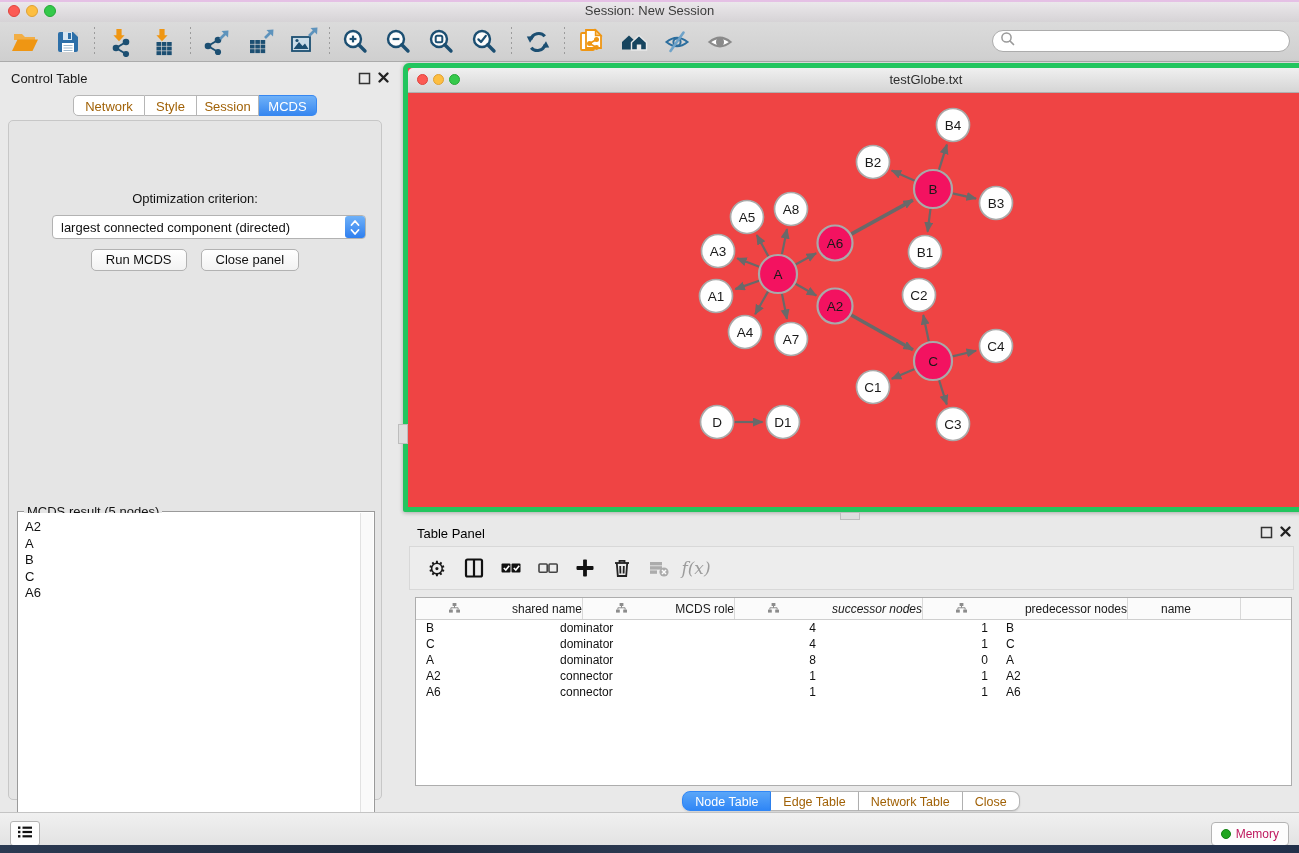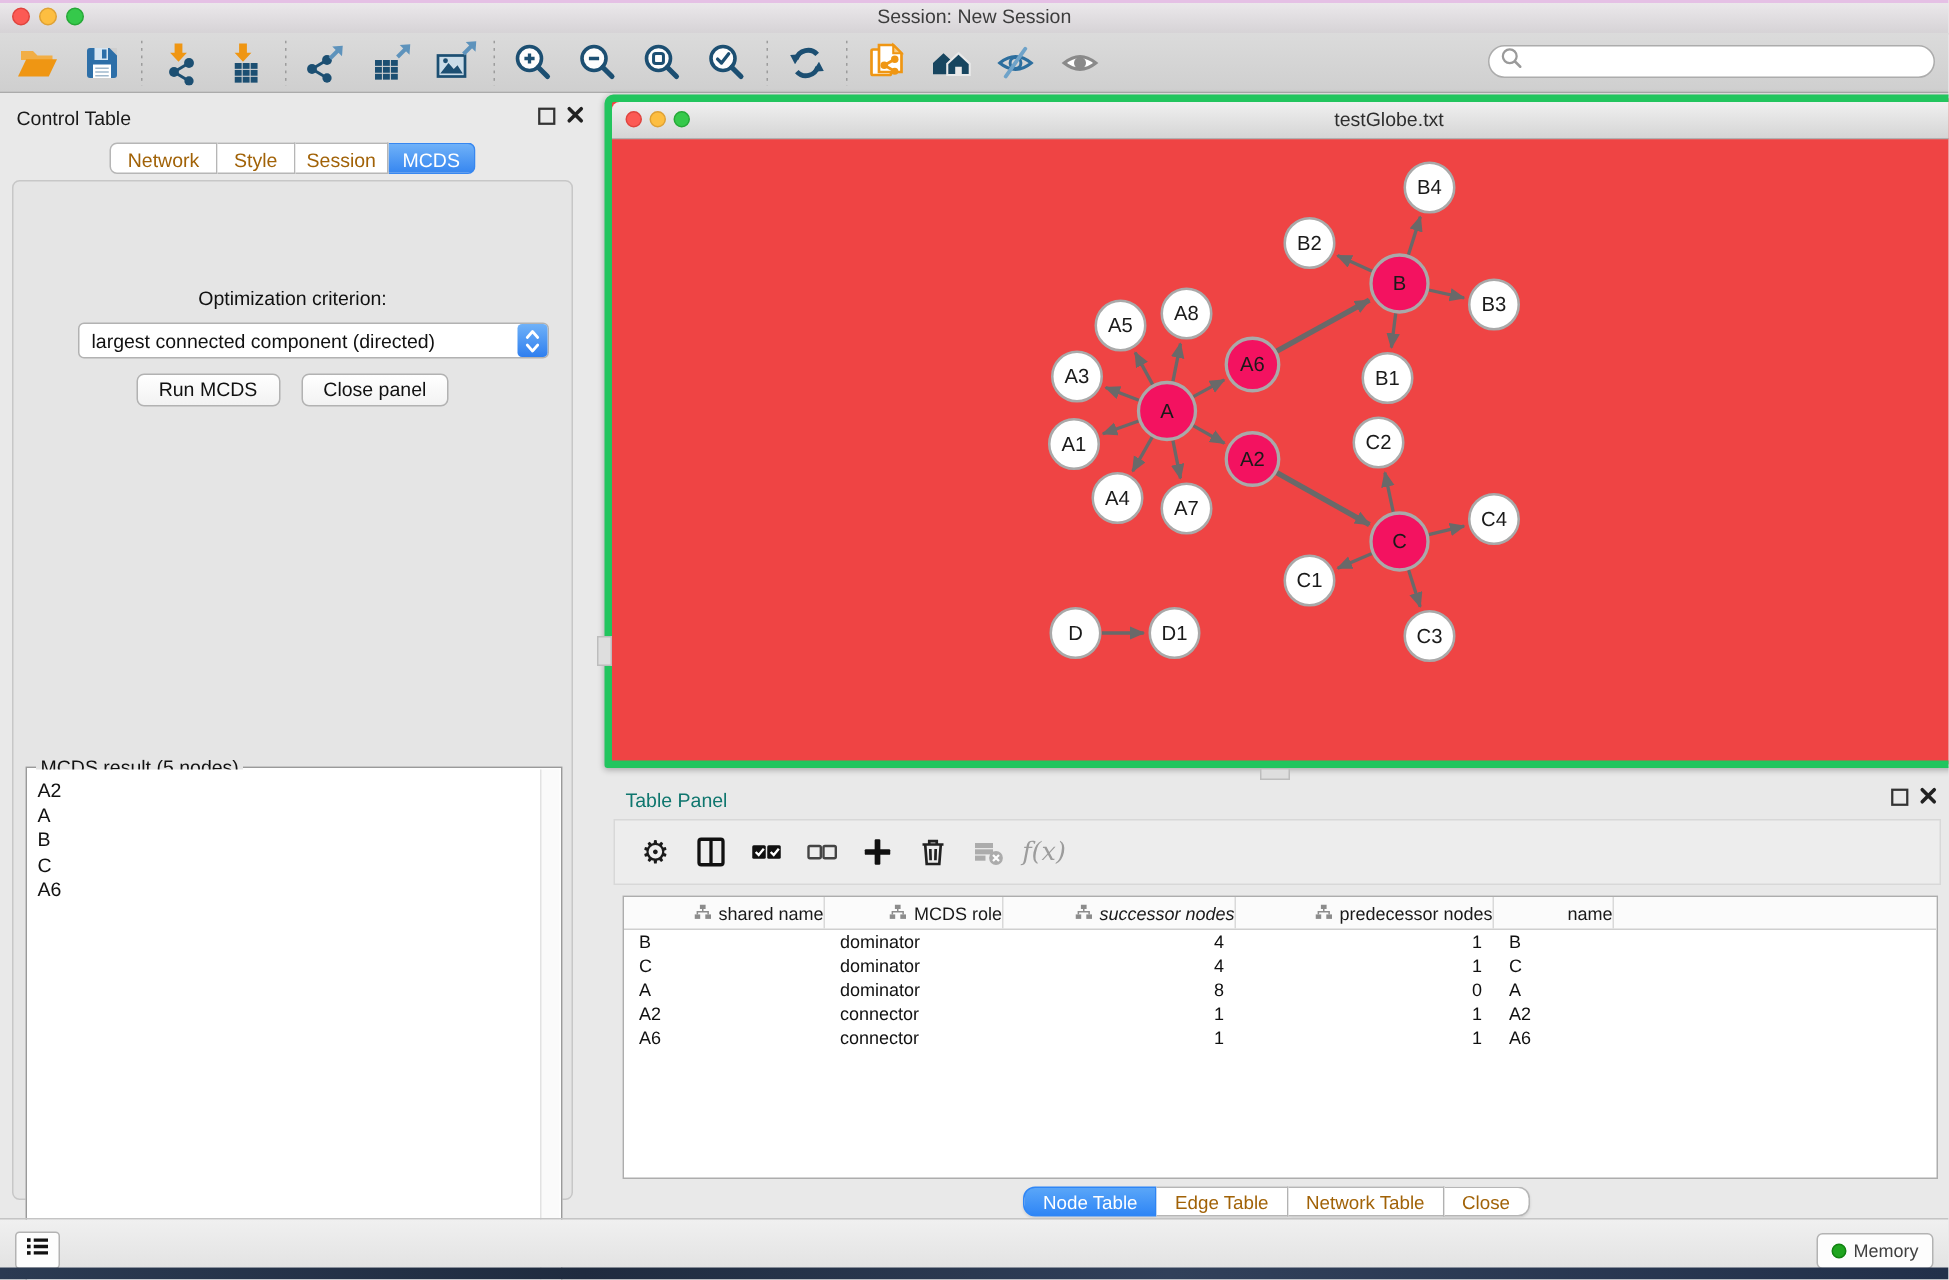--- a/index.html
+++ b/index.html
@@ -54,44 +54,44 @@
   .net-lights{position:absolute;left:9px;top:6px;display:flex;gap:5px;}
   .net-title{position:absolute;left:0;right:0;top:4px;text-align:center;font-size:13px;color:#2E2E2E;}
   .net-canvas{position:absolute;left:1px;top:25px;}
   .resize-grip{position:absolute;right:2px;bottom:2px;width:13px;height:13px;background:
     repeating-linear-gradient(135deg,transparent 0 3px,#AEB8C6 3px 4px);}
   .grip-v{position:absolute;left:398px;top:424px;width:8px;height:18px;background:#DEDEDE;border:1px solid #BDBDBD;}
   .grip-h{position:absolute;left:840px;top:512px;width:18px;height:6px;background:#DEDEDE;border:1px solid #BDBDBD;}
 
   
   .table-panel{position:absolute;left:403px;top:518px;width:896px;height:294px;}
-  .tp-title{position:absolute;left:14px;top:8px;font-size:13px;color:#0f766e;}
+  .tp-title{position:absolute;left:14px;top:8px;font-size:13px;color:#000000;}
   .tp-toolbar{position:absolute;left:6px;top:28px;width:885px;height:44px;background:#EDEDED;border:1px solid #D8D8D8;box-sizing:border-box;display:flex;align-items:center;gap:11px;padding-left:14px;}
   .tp-btn{width:26px;height:26px;display:flex;align-items:center;justify-content:center;}
   .fx{font:italic 17px "DejaVu Serif",serif;color:#9C9C9C;}
   .gear-glyph{font-size:21px;color:#1A1A1A;line-height:1;}
   .tablebox{position:absolute;left:12px;top:79px;width:877px;height:189px;background:#FFF;border:1px solid #ADADAD;box-sizing:border-box;overflow:hidden;}
   .thead{display:flex;height:22px;background:#FBFBFB;border-bottom:1px solid #CFCFCF;box-sizing:border-box;}
-  .th{position:relative;display:flex;align-items:center;justify-content:flex-end;font-size:12px;color:#1A1A1A;border-right:1px solid #D9D9D9;box-sizing:border-box;gap:5px;}
+  .th{position:relative;display:flex;align-items:center;justify-content:space-between;font-size:12px;color:#1A1A1A;border-right:1px solid #D9D9D9;box-sizing:border-box;gap:5px;margin-left:33px;}
   .trow{display:flex;height:16px;align-items:center;}
   .td{font-size:12px;color:#111;box-sizing:border-box;white-space:nowrap;overflow:hidden;}
   .td.left{padding-left:10px;text-align:left;}
   .td.right{padding-right:8px;text-align:right;}
   .tp-tabs{position:absolute;left:0;width:100%;top:273px;display:flex;justify-content:center;}
   .tp-tabs .seg{height:20px;line-height:20px;font-size:12.5px;padding:0 12px;border-radius:0;box-shadow:0 1px 2px rgba(0,0,0,.12);}
   .tp-tabs .seg:first-child{border-radius:8px 0 0 8px;}
   .tp-tabs .seg:last-child{border-radius:0 8px 8px 0;}
   .tp-tabs .seg.active{background:linear-gradient(#5AA6F8,#2F86F6);border-color:#2F86F6;color:#FFF;}
 
   
   .statusbar{position:absolute;left:0;top:812px;width:1299px;height:33px;background:linear-gradient(#F0F0F0,#E3E3E3);border-top:1px solid #C4C4C4;box-sizing:border-box;}
   .list-btn{position:absolute;left:10px;top:8px;width:28px;height:23px;background:#FDFDFD;border:1px solid #B3B3B3;border-radius:3px;display:flex;align-items:center;justify-content:center;}
   .memory-btn{position:absolute;right:10px;top:9px;height:22px;background:#FDFDFD;border:1px solid #B3B3B3;border-radius:4px;display:flex;align-items:center;gap:5px;padding:0 9px;}
   .memory-dot{width:10px;height:10px;border-radius:50%;background:#1FA51F;border:1px solid #128312;box-sizing:border-box;}
-  .memory-label{font-size:12px;color:#404040;}
+  .memory-label{font-size:12px;color:#be185d;}
   .wallpaper{position:absolute;left:0;top:845px;width:1299px;height:8px;background:linear-gradient(90deg,#2B3A52,#1F2B3F 30%,#31405A 60%,#22304A);}
 </style>
 </head>
 <body>
 
 <div class="app">
 
   <div class="titlebar">
     <div class="lights">
       <span class="light red"></span>

